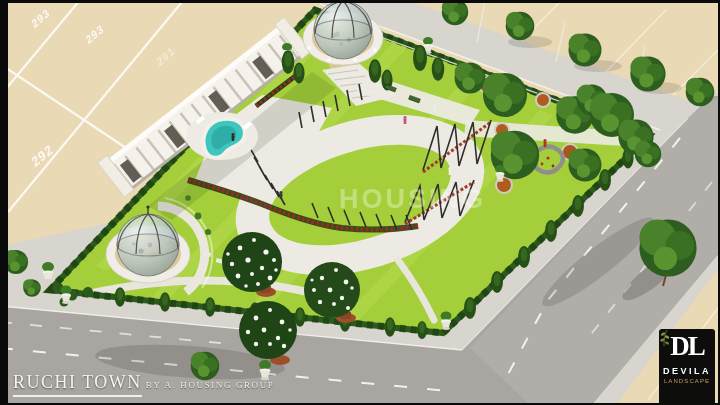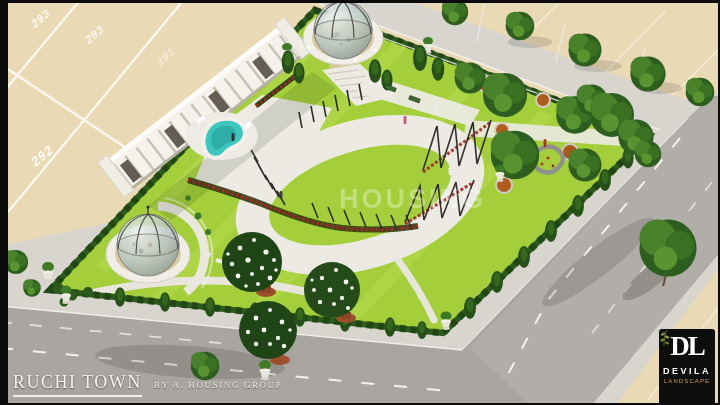--- a/index.html
+++ b/index.html
@@ -16,21 +16,21 @@
   .c-pool{fill:var(--pool,#3cc6be);}
   .c-bld{fill:var(--building,#f4f2eb);}
   .hedge-line{stroke:var(--hedge,#2c5a1d);}
   .hedge-dots{stroke:var(--hedge_dark,#1e4312);}
   .red-line{stroke:var(--red_flowers,#9c2a24);}
   .posts{stroke:#2f2f2c;stroke-width:1.6;fill:none;}
   .plot-num{position:absolute;color:rgba(255,255,255,.85);font-weight:bold;
             font-size:11px;transform:rotate(-40deg) skewX(-12deg);letter-spacing:1px;}
   .watermark{position:absolute;left:303px;top:184px;font-size:27px;font-weight:bold;
              letter-spacing:3px;color:rgba(255,255,255,.33);margin-left:36px;}
-  .title-wrap{position:absolute;left:13px;top:372px;display:flex;align-items:baseline;gap:12px;
+  .title-wrap{position:absolute;left:13px;top:372px;display:flex;align-items:baseline;gap:4px;
               font-family:"Liberation Serif",serif;}
   .main-title{font-size:18px;letter-spacing:1.5px;color:#f4f4f2;border-bottom:2px solid #efefec;
               padding-bottom:2px;text-shadow:0 1px 2px rgba(0,0,0,.5);}
   .sub-title{font-size:9px;letter-spacing:1.6px;color:#efefec;text-shadow:0 1px 1px rgba(0,0,0,.5);}
   .logo{position:absolute;left:659px;top:329px;width:56px;height:84px;border-radius:3px;
         background:var(--logo_bg,#0d0d0c);display:flex;flex-direction:column;align-items:center;
         padding-top:2px;box-sizing:border-box;}
   .logo-mono{font-family:"Liberation Serif",serif;font-weight:bold;font-size:27px;line-height:30px;
              color:#fff;letter-spacing:-2px;}
   .logo-name{font-size:9px;font-weight:bold;letter-spacing:2.5px;color:#fff;margin-top:5px;}

